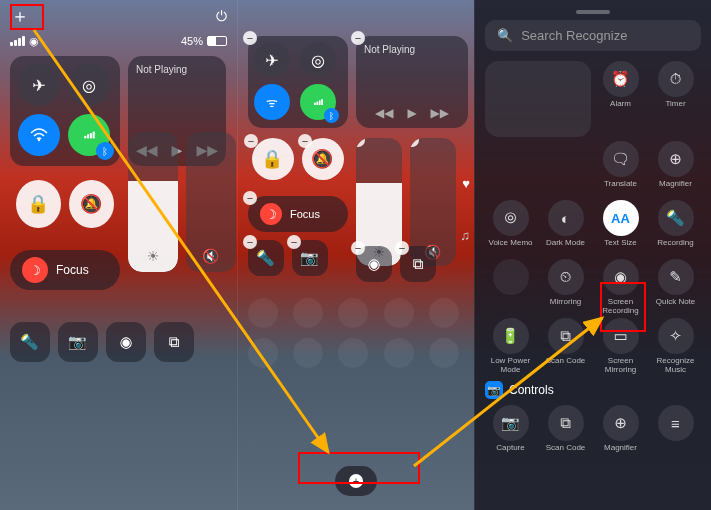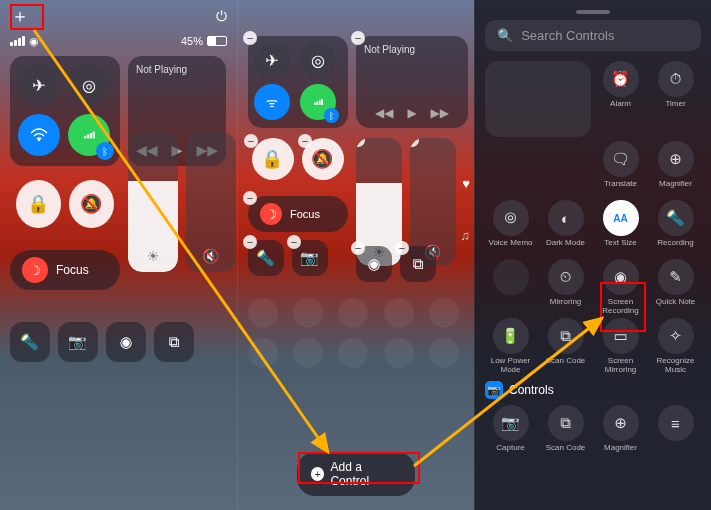--- a/index.html
+++ b/index.html
@@ -40,21 +40,21 @@
 .minus{position:absolute;width:14px;height:14px;border-radius:50%;background:rgba(255,255,255,.85);color:#333;font-size:11px;display:flex;align-items:center;justify-content:center;top:-5px;left:-5px;z-index:2}
 .addctl{position:absolute;bottom:14px;left:50%;transform:translateX(-50%);background:rgba(40,40,50,.85);border-radius:18px;padding:8px 14px;font-size:12px;color:#fff;display:flex;align-items:center;gap:6px}
 .p3{background:rgba(25,25,35,.85)}
 .search{background:rgba(80,80,90,.4);border-radius:10px;padding:8px 12px;color:#999;font-size:13px;display:flex;align-items:center;gap:8px;margin:6px 0 10px 0}
 .ctlgrid{display:grid;grid-template-columns:repeat(4,1fr);gap:4px 4px}
 .ctlitem{display:flex;flex-direction:column;align-items:center;gap:3px}
 .ctlcir{width:36px;height:36px;border-radius:50%;background:rgba(80,80,90,.45);display:flex;align-items:center;justify-content:center;font-size:15px;color:#ddd}
 .ctllab{font-size:8px;color:#bbb;text-align:center;line-height:1.1;height:16px}
 .sechead{font-size:12px;color:#fff;margin:8px 0 6px 0;display:flex;align-items:center;gap:6px}
 .secico{width:18px;height:18px;border-radius:5px;background:#0a84ff;display:flex;align-items:center;justify-content:center;font-size:11px}
-.txtsize{background:#fff;color:#0a84ff;font-weight:600;font-size:10px}
+.txtsize{background:#fff;color:#0a84ff;font-weight:600;font-size:13px}
 .bigblank{background:rgba(80,80,90,.35);border-radius:14px;grid-column:span 2;height:76px}
 svg{overflow:visible}
 </style>
 </head>
 <body>
 
 <div class="panel">
   <div class="topbar">
     <span class="plusbtn">＋</span>
     <span class="pwrbtn">⏻</span>
@@ -209,29 +209,28 @@
     <div style="width:30px;height:30px;border-radius:50%;background:rgba(255,255,255,.06)"></div>
     <div style="width:30px;height:30px;border-radius:50%;background:rgba(255,255,255,.06)"></div>
     <div style="width:30px;height:30px;border-radius:50%;background:rgba(255,255,255,.06)"></div>
     <div style="width:30px;height:30px;border-radius:50%;background:rgba(255,255,255,.06)"></div>
     <div style="width:30px;height:30px;border-radius:50%;background:rgba(255,255,255,.06)"></div>
     <div style="width:30px;height:30px;border-radius:50%;background:rgba(255,255,255,.06)"></div>
   </div>
 
   <div class="addctl">
     <span style="width:14px;height:14px;border-radius:50%;background:#fff;color:#333;display:flex;align-items:center;justify-content:center;font-size:11px">+</span>
-    <span>Add a Control</span>
   </div>
 </div>
 
 <div class="panel p3">
   <div style="width:34px;height:4px;border-radius:2px;background:rgba(255,255,255,.3);margin:4px auto 6px auto"></div>
   <div class="search">
     <span>🔍</span>
-    <span>Search Controls</span>
+    <span>Search Recognize</span>
   </div>
 
   <div class="ctlgrid">
     <div class="bigblank"></div>
     <div class="ctlitem">
         <div class="ctlcir">⏰</div>
         <div class="ctllab">Alarm</div>
       </div>
     <div class="ctlitem">
         <div class="ctlcir">⏱</div>

